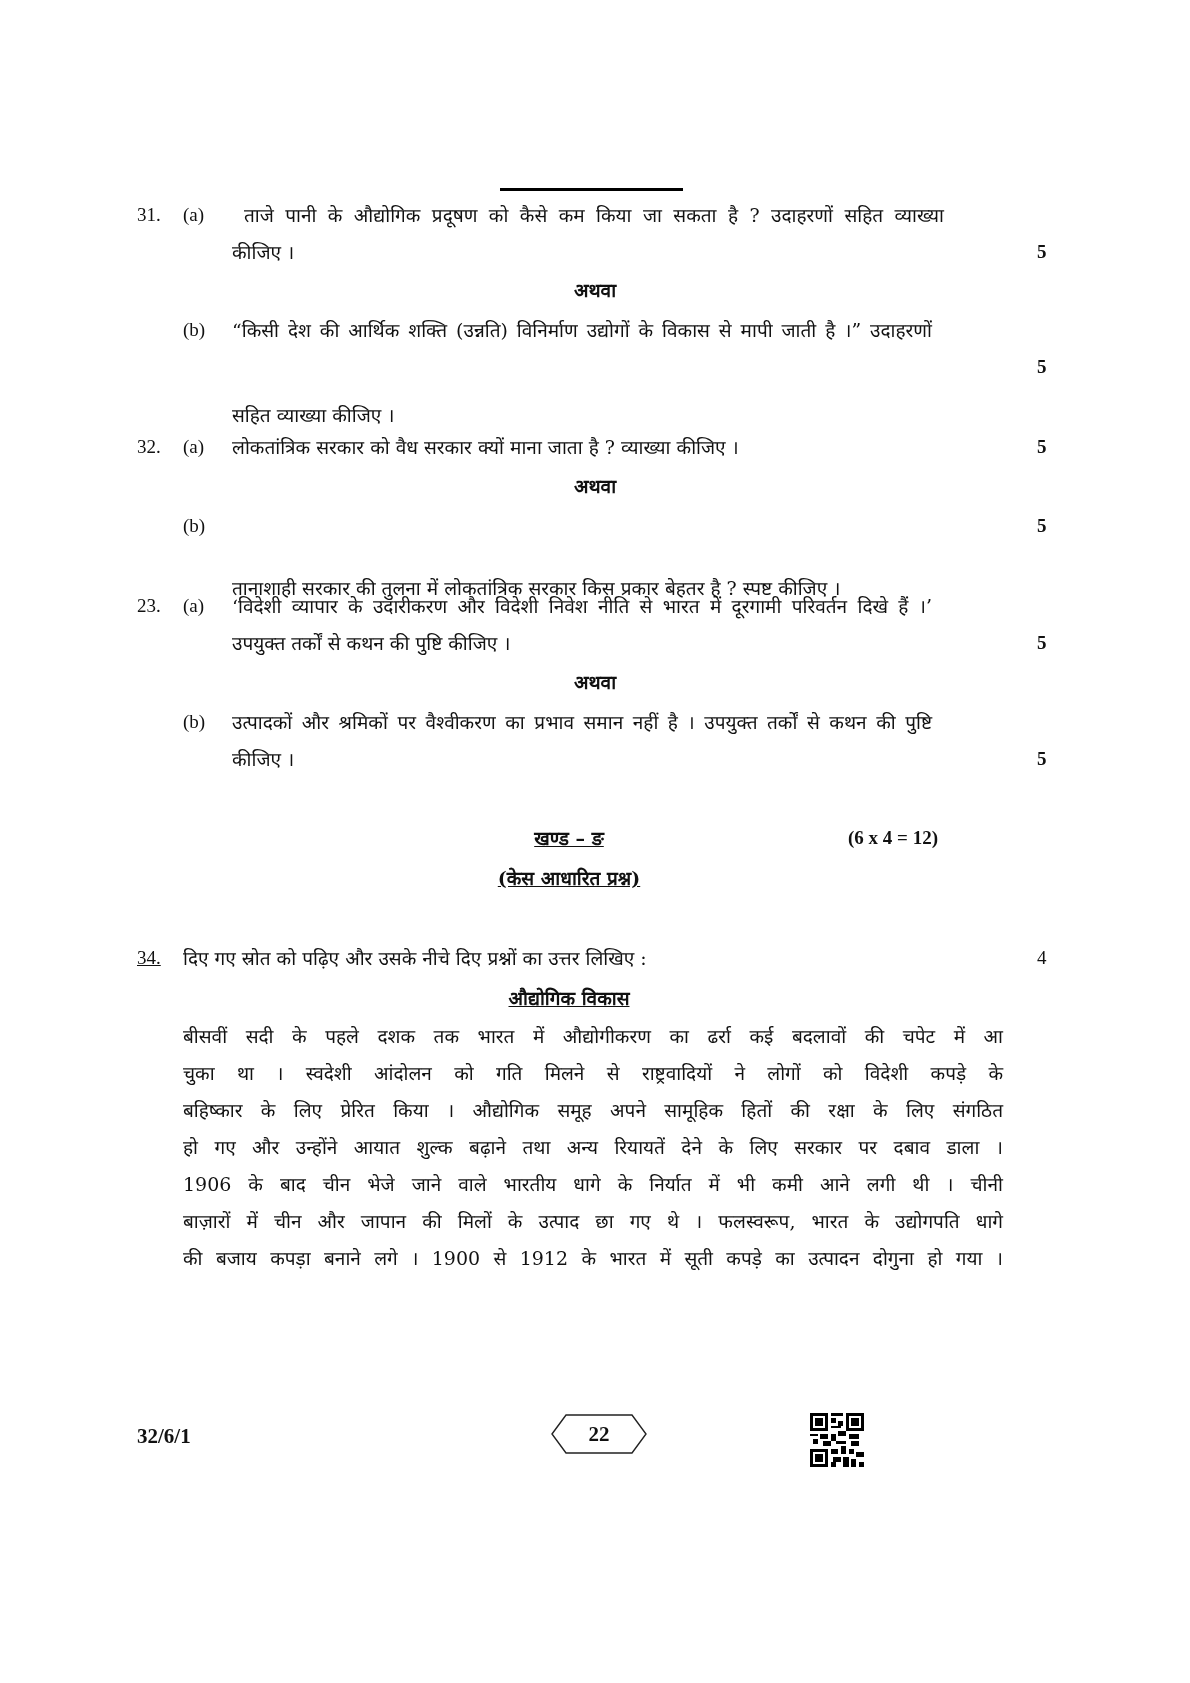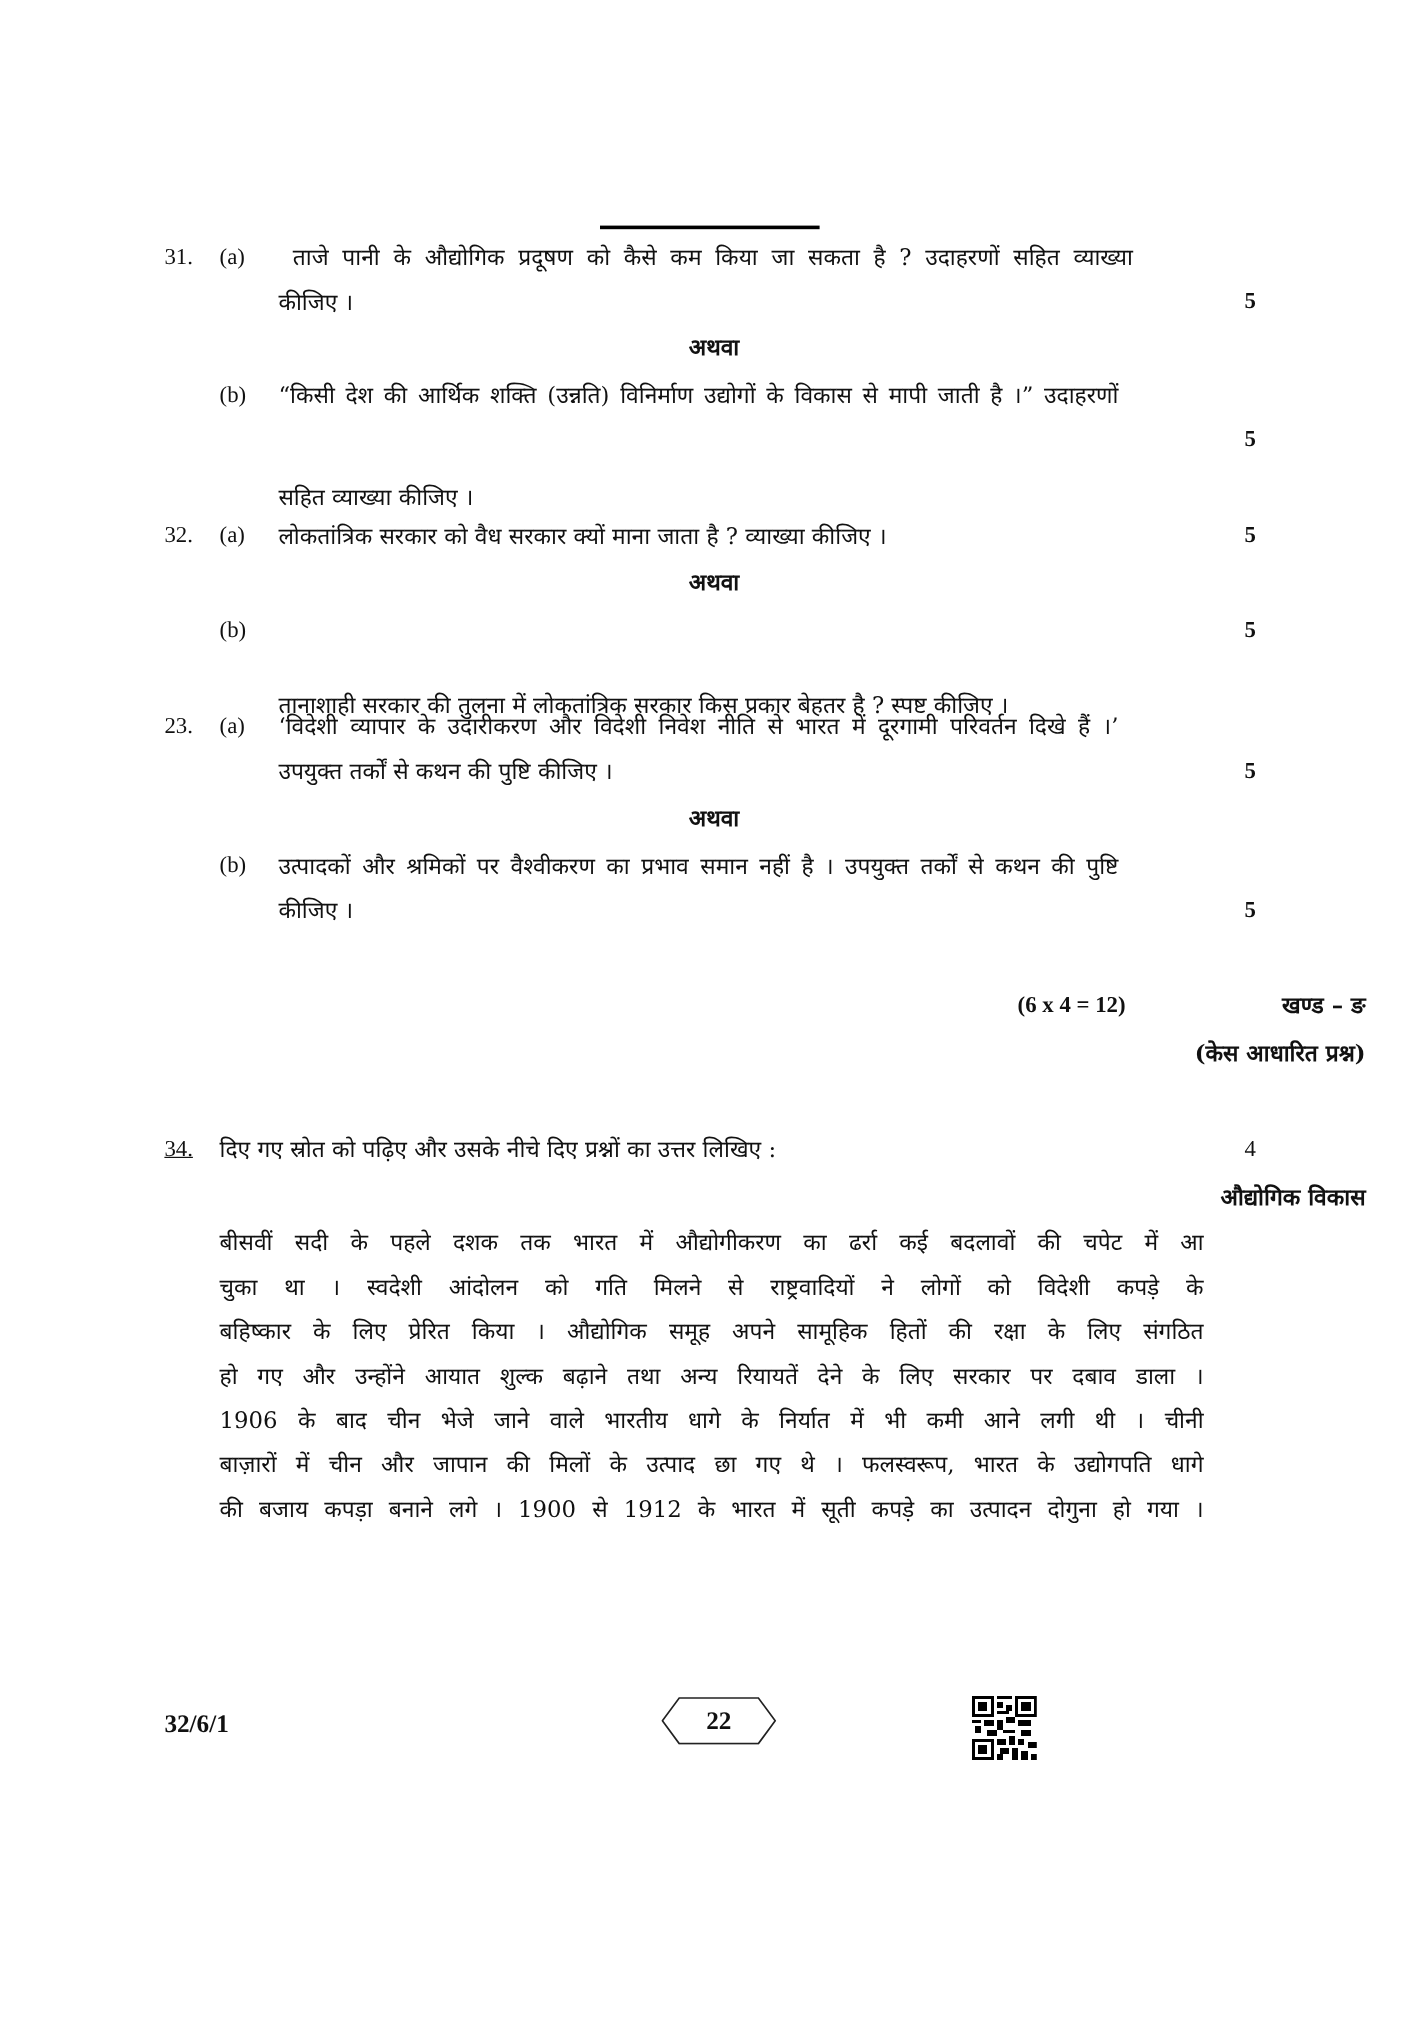--- a/index.html
+++ b/index.html
@@ -6,21 +6,21 @@
   body { width: 1190px; height: 1683px; position: relative; overflow: hidden;
          font-family: "DejaVu Serif", "Liberation Serif", serif; color: #111; }
   .rule { position: absolute; left: 500px; top: 188px; width: 183px; height: 3px; background: #000; }
   .abs { position: absolute; }
   .line { position: absolute; font-size: 19px; line-height: 24px; white-space: nowrap; }
   .qnum { position: absolute; font-size: 19px; line-height: 24px; font-family: "Liberation Serif", serif; }
   .qpart { position: absolute; font-size: 19px; line-height: 24px; font-family: "Liberation Serif", serif; }
   .marks { position: absolute; left: 1037px; font-size: 19px; line-height: 24px; font-weight: bold;
            font-family: "Liberation Serif", serif; }
   .or { position: absolute; left: 0; width: 1190px; text-align: center; font-size: 19px; line-height: 24px; font-weight: bold; }
-  .center-bold { position: absolute; left: 0; width: 1138px; text-align: right; font-size: 19px; line-height: 24px; font-weight: bold; }
+  .center-bold { position: absolute; left: 0; width: 1138px; text-align: center; font-size: 19px; line-height: 24px; font-weight: bold; text-decoration: underline; }
   .para { position: absolute; left: 183px; width: 820px; font-size: 19px; line-height: 36px; text-align: justify; text-align-last: justify; }
   .footer-code { position: absolute; left: 137px; top: 1424px; font-size: 21px; font-weight: bold; font-family: "Liberation Serif", serif; }
   .page-badge { position: absolute; left: 551px; top: 1414px; width: 96px; height: 24px; }
   .page-badge svg { position: absolute; left: 0; top: 0; }
   .page-num { position: absolute; left: 0; top: 0; width: 96px; height: 40px; line-height: 40px; text-align: center;
               font-size: 21px; font-weight: bold; font-family: "Liberation Serif", serif; }
   .qr { position: absolute; left: 810px; top: 1413px; width: 54px; height: 54px; }
 </style>
 </head>
 <body>

